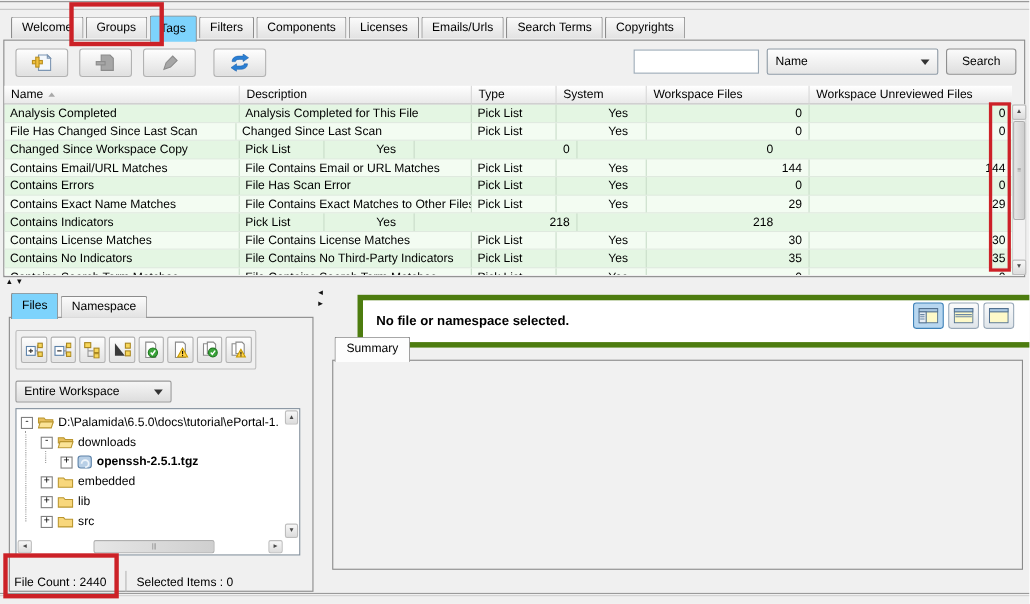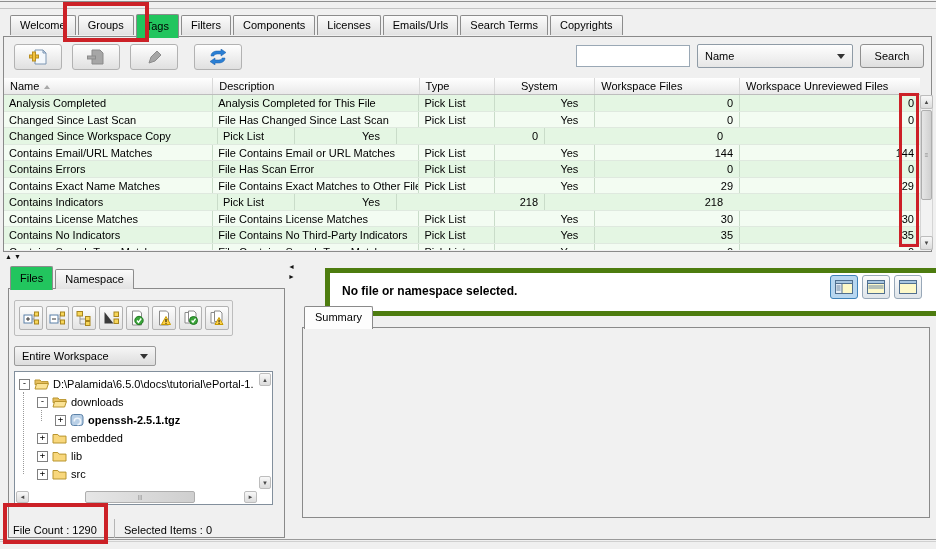--- a/index.html
+++ b/index.html
@@ -5,21 +5,21 @@
   html,body{margin:0;padding:0;background:#fff;}
   #app{position:relative;width:936px;height:549px;background:#f0f0f0;
        font-family:"Liberation Sans",sans-serif;font-size:11px;color:#000;overflow:hidden;}
   .abs{position:absolute;}
   .hairline{position:absolute;left:0;width:936px;height:1px;}
 
   
   #maintabs{position:absolute;left:10px;top:13px;height:24px;display:flex;align-items:center;z-index:6;}
   .tab{height:19px;line-height:19px;padding:0 9px;background:linear-gradient(#fbfbfb,#e2e2e2);
        border:1px solid #8c8c8c;border-bottom:none;margin-right:2px;border-radius:2px 2px 0 0;white-space:nowrap;cursor:default;}
-  .tab.active{height:23px;line-height:22px;background:#22c55e;position:relative;z-index:7;margin-bottom:-1px;}
+  .tab.active{height:23px;line-height:22px;background:#7dd3fc;position:relative;z-index:7;margin-bottom:-1px;}
 
   
   #mainpanel{position:absolute;left:3px;top:36px;width:929px;height:216px;background:#f0f0f0;border:1px solid #8a8a8a;box-sizing:border-box;}
   .tbtn{position:absolute;width:48px;height:26px;background:linear-gradient(#fefefe,#e0e0e0);
         border:1px solid #b2b2b2;border-radius:3px;display:flex;align-items:center;justify-content:center;box-sizing:border-box;}
   .field{position:absolute;background:#fff;border:1px solid #9aa8b5;box-sizing:border-box;font-family:"Liberation Sans",sans-serif;font-size:11px;padding:0 4px;}
   .combo{position:absolute;display:flex;align-items:center;justify-content:space-between;padding:0 7px;
          background:linear-gradient(#fefefe,#e6e6e6);border:1px solid #8f9ba6;border-radius:2px;box-sizing:border-box;}
   .carrow{width:0;height:0;border-left:4px solid transparent;border-right:4px solid transparent;border-top:5px solid #333;}
   .pushbtn{position:absolute;display:flex;align-items:center;justify-content:center;
@@ -27,21 +27,21 @@
 
   
   #thead{position:absolute;left:4px;top:78px;width:916px;height:17px;display:flex;
          background:linear-gradient(#ffffff,#e9e9e9);border-bottom:1px solid #bdbdbd;box-sizing:border-box;}
   .hcell{box-sizing:border-box;border-right:1px solid #d8d8d8;padding-left:6px;line-height:16px;overflow:hidden;white-space:nowrap;}
   #tbody{position:absolute;left:4px;top:95px;width:916px;height:155px;overflow:hidden;}
   .trow{display:flex;height:16.5px;line-height:16px;border-bottom:1px solid #dfe9df;box-sizing:border-box;}
   .trow:nth-child(odd){background:#e4f6e3;}
   .trow:nth-child(even){background:#f3fcf2;}
   .tcell{box-sizing:border-box;border-right:1px solid #c9dcc9;overflow:hidden;white-space:nowrap;}
-  .w0{width:214px;} .w1{width:211px;} .w2{width:77px;} .w3{width:82px;margin-left:20px;} .w4{width:148px;} .w5{width:184px;border-right:none;}
+  .w0{width:214px;} .w1{width:211px;} .w2{width:77px;} .w3{width:82px;} .w4{width:148px;} .w5{width:184px;border-right:none;}
   .al{padding-left:5px;text-align:left;} .ar{padding-right:6px;text-align:right;} .ar16{padding-right:16px;text-align:right;}
   .sortmark{display:inline-block;width:0;height:0;border-left:3px solid transparent;border-right:3px solid transparent;
             border-bottom:4px solid #a8a8a8;margin-left:5px;vertical-align:middle;}
 
   
   .sb-track{position:absolute;background:#f2f2f2;border:1px solid #d5d5d5;box-sizing:border-box;}
   .sb-btn{position:absolute;background:linear-gradient(#f8f8f8,#dcdcdc);border:1px solid #bdbdbd;box-sizing:border-box;
           display:flex;align-items:center;justify-content:center;font-size:6px;color:#4a4a4a;border-radius:2px;}
   .sb-thumb{position:absolute;background:linear-gradient(90deg,#e6e6e6,#cfcfcf);border:1px solid #aeaeae;border-radius:2px;box-sizing:border-box;
           display:flex;align-items:center;justify-content:center;font-size:6px;color:#8a8a8a;letter-spacing:0;}
@@ -176,22 +176,22 @@
       <div class="trow">
         <div class="tcell w0 al">Analysis Completed</div>
         <div class="tcell w1 al">Analysis Completed for This File</div>
         <div class="tcell w2 al">Pick List</div>
         <div class="tcell w3 ar16">Yes</div>
         <div class="tcell w4 ar">0</div>
         <div class="tcell w5 ar">0</div>
       </div>
 
       <div class="trow">
+        <div class="tcell w1 al">File Has Changed Since Last Scan</div>
         <div class="tcell w0 al">Changed Since Last Scan</div>
-        <div class="tcell w1 al">File Has Changed Since Last Scan</div>
         <div class="tcell w2 al">Pick List</div>
         <div class="tcell w3 ar16">Yes</div>
         <div class="tcell w4 ar">0</div>
         <div class="tcell w5 ar">0</div>
       </div>
 
       <div class="trow">
         <div class="tcell w0 al">Changed Since Workspace Copy</div>
         <div class="tcell w2 al">Pick List</div>
         <div class="tcell w3 ar16">Yes</div>
@@ -415,21 +415,21 @@
     </div>
 
     <div class="sb-btn" style="right:1px;top:1px;width:12px;height:13px;">▲</div>
     <div class="sb-btn" style="right:1px;top:104px;width:12px;height:13px;">▼</div>
 
     <div class="sb-btn" style="left:1px;bottom:1px;width:13px;height:12px;">◄</div>
     <div class="sb-thumb" style="left:70px;bottom:1px;width:110px;height:12px;">|||</div>
     <div class="sb-btn" style="right:15px;bottom:1px;width:13px;height:12px;">►</div>
   </div>
 
-  <div class="statustext" style="left:13px;top:522px;">File Count : 1290</div>
+  <div class="statustext" style="left:13px;top:522px;">File Count : 2440</div>
   <div class="abs" style="left:114px;top:519px;width:1px;height:19px;background:#b5b5b5;"></div>
   <div class="statustext" style="left:124px;top:522px;">Selected Items : 0</div>
 
   <div class="splitarrow" style="left:288px;top:263px;">◄</div>
   <div class="splitarrow" style="left:288px;top:273px;">►</div>
 
   <div id="rphead">
     <div id="rpmsg">No file or namespace selected.</div>
   </div>
   <div class="laybtn sel" style="left:830px;top:275px;">

